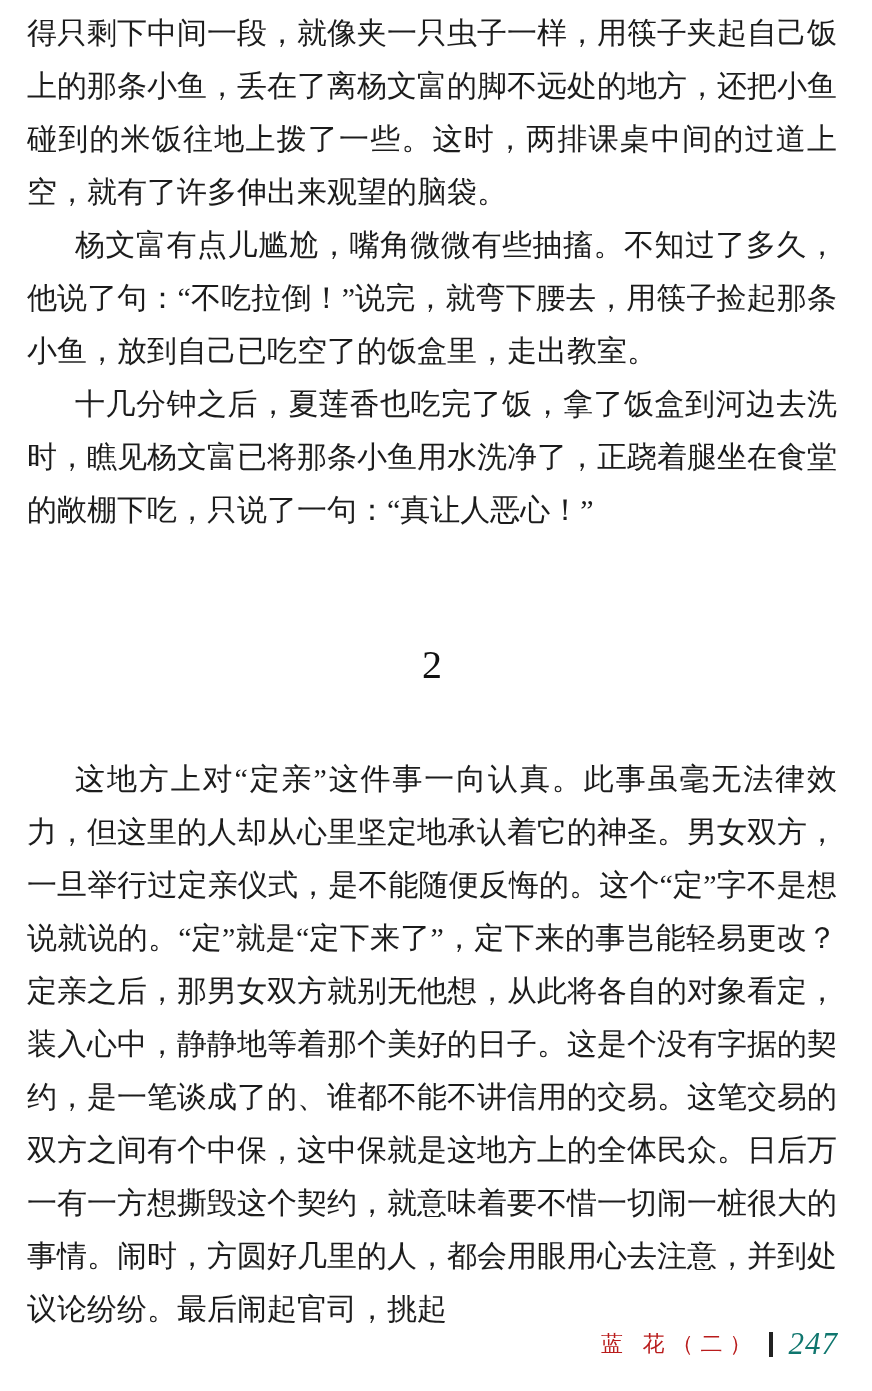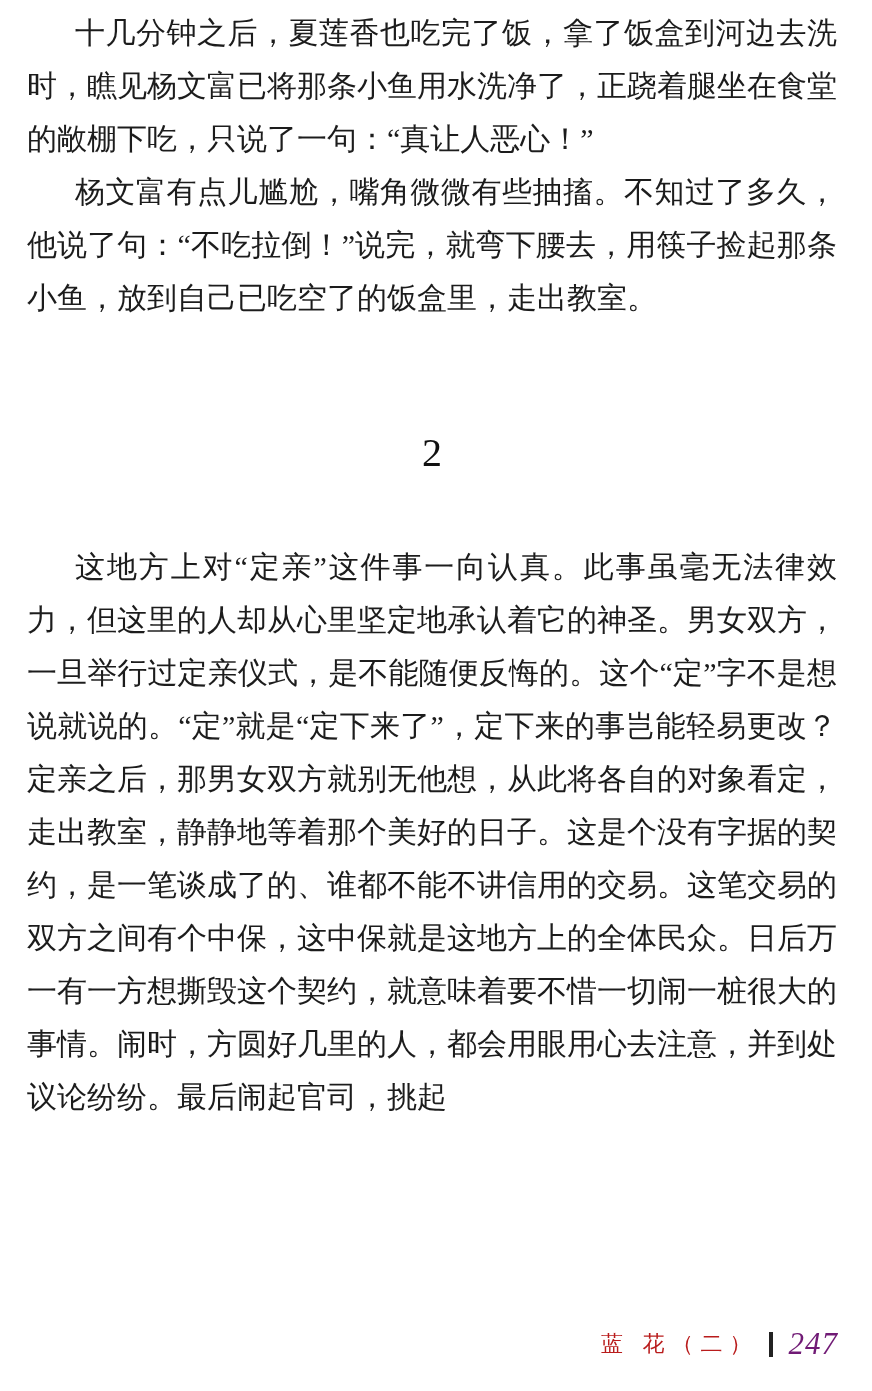--- a/index.html
+++ b/index.html
@@ -57,33 +57,34 @@
   .footer-sep {
     display: inline-block;
     width: 4px;
     height: 25px;
     background: #222222;
     margin: 0 16px 0 10px;
   }
   .footer-page {
     font-size: 31px;
     font-style: italic;
-    color: #701a75;
+    color: #0f766e;
     letter-spacing: 1px;
   }
 </style>
 </head>
 <body>
 
 <div class="page">
   <div class="content">
+    <p class="para">得只剩下中间一段，就像夹一只虫子一样，用筷子夹起自己饭上的那条小鱼，丢在了离杨文富的脚不远处的地方，还把小鱼碰到的米饭往地上拨了一些。这时，两排课桌中间的过道上空，就有了许多伸出来观望的脑袋。</p>
+    <p class="para indent">杨文富有点儿尴尬，嘴角微微有些抽搐。不知过了多久，他说了句：“不吃拉倒！”说完，就弯下腰去，用筷子捡起那条小鱼，放到自己已吃空了的饭盒里，走出教室。</p>
     <p class="para indent">十几分钟之后，夏莲香也吃完了饭，拿了饭盒到河边去洗时，瞧见杨文富已将那条小鱼用水洗净了，正跷着腿坐在食堂的敞棚下吃，只说了一句：“真让人恶心！”</p>
-    <p class="para indent">杨文富有点儿尴尬，嘴角微微有些抽搐。不知过了多久，他说了句：“不吃拉倒！”说完，就弯下腰去，用筷子捡起那条小鱼，放到自己已吃空了的饭盒里，走出教室。</p>
     <div class="chapter-heading">2</div>
-    <p class="para indent">这地方上对“定亲”这件事一向认真。此事虽毫无法律效力，但这里的人却从心里坚定地承认着它的神圣。男女双方，一旦举行过定亲仪式，是不能随便反悔的。这个“定”字不是想说就说的。“定”就是“定下来了”，定下来的事岂能轻易更改？定亲之后，那男女双方就别无他想，从此将各自的对象看定，走出教室，静静地等着那个美好的日子。这是个没有字据的契约，是一笔谈成了的、谁都不能不讲信用的交易。这笔交易的双方之间有个中保，这中保就是这地方上的全体民众。日后万一有一方想撕毁这个契约，就意味着要不惜一切闹一桩很大的事情。闹时，方圆好几里的人，都会用眼用心去注意，并到处议论纷纷。最后闹起官司，挑起</p>
+    <p class="para indent">这地方上对“定亲”这件事一向认真。此事虽毫无法律效力，但这里的人却从心里坚定地承认着它的神圣。男女双方，一旦举行过定亲仪式，是不能随便反悔的。这个“定”字不是想说就说的。“定”就是“定下来了”，定下来的事岂能轻易更改？定亲之后，那男女双方就别无他想，从此将各自的对象看定，装入心中，静静地等着那个美好的日子。这是个没有字据的契约，是一笔谈成了的、谁都不能不讲信用的交易。这笔交易的双方之间有个中保，这中保就是这地方上的全体民众。日后万一有一方想撕毁这个契约，就意味着要不惜一切闹一桩很大的事情。闹时，方圆好几里的人，都会用眼用心去注意，并到处议论纷纷。最后闹起官司，挑起</p>
   </div>
 
   <div class="footer">
     <span class="footer-title">蓝 花（二）</span>
     <span class="footer-sep"></span>
     <span class="footer-page">247</span>
   </div>
 </div>
 
 </body></html>

